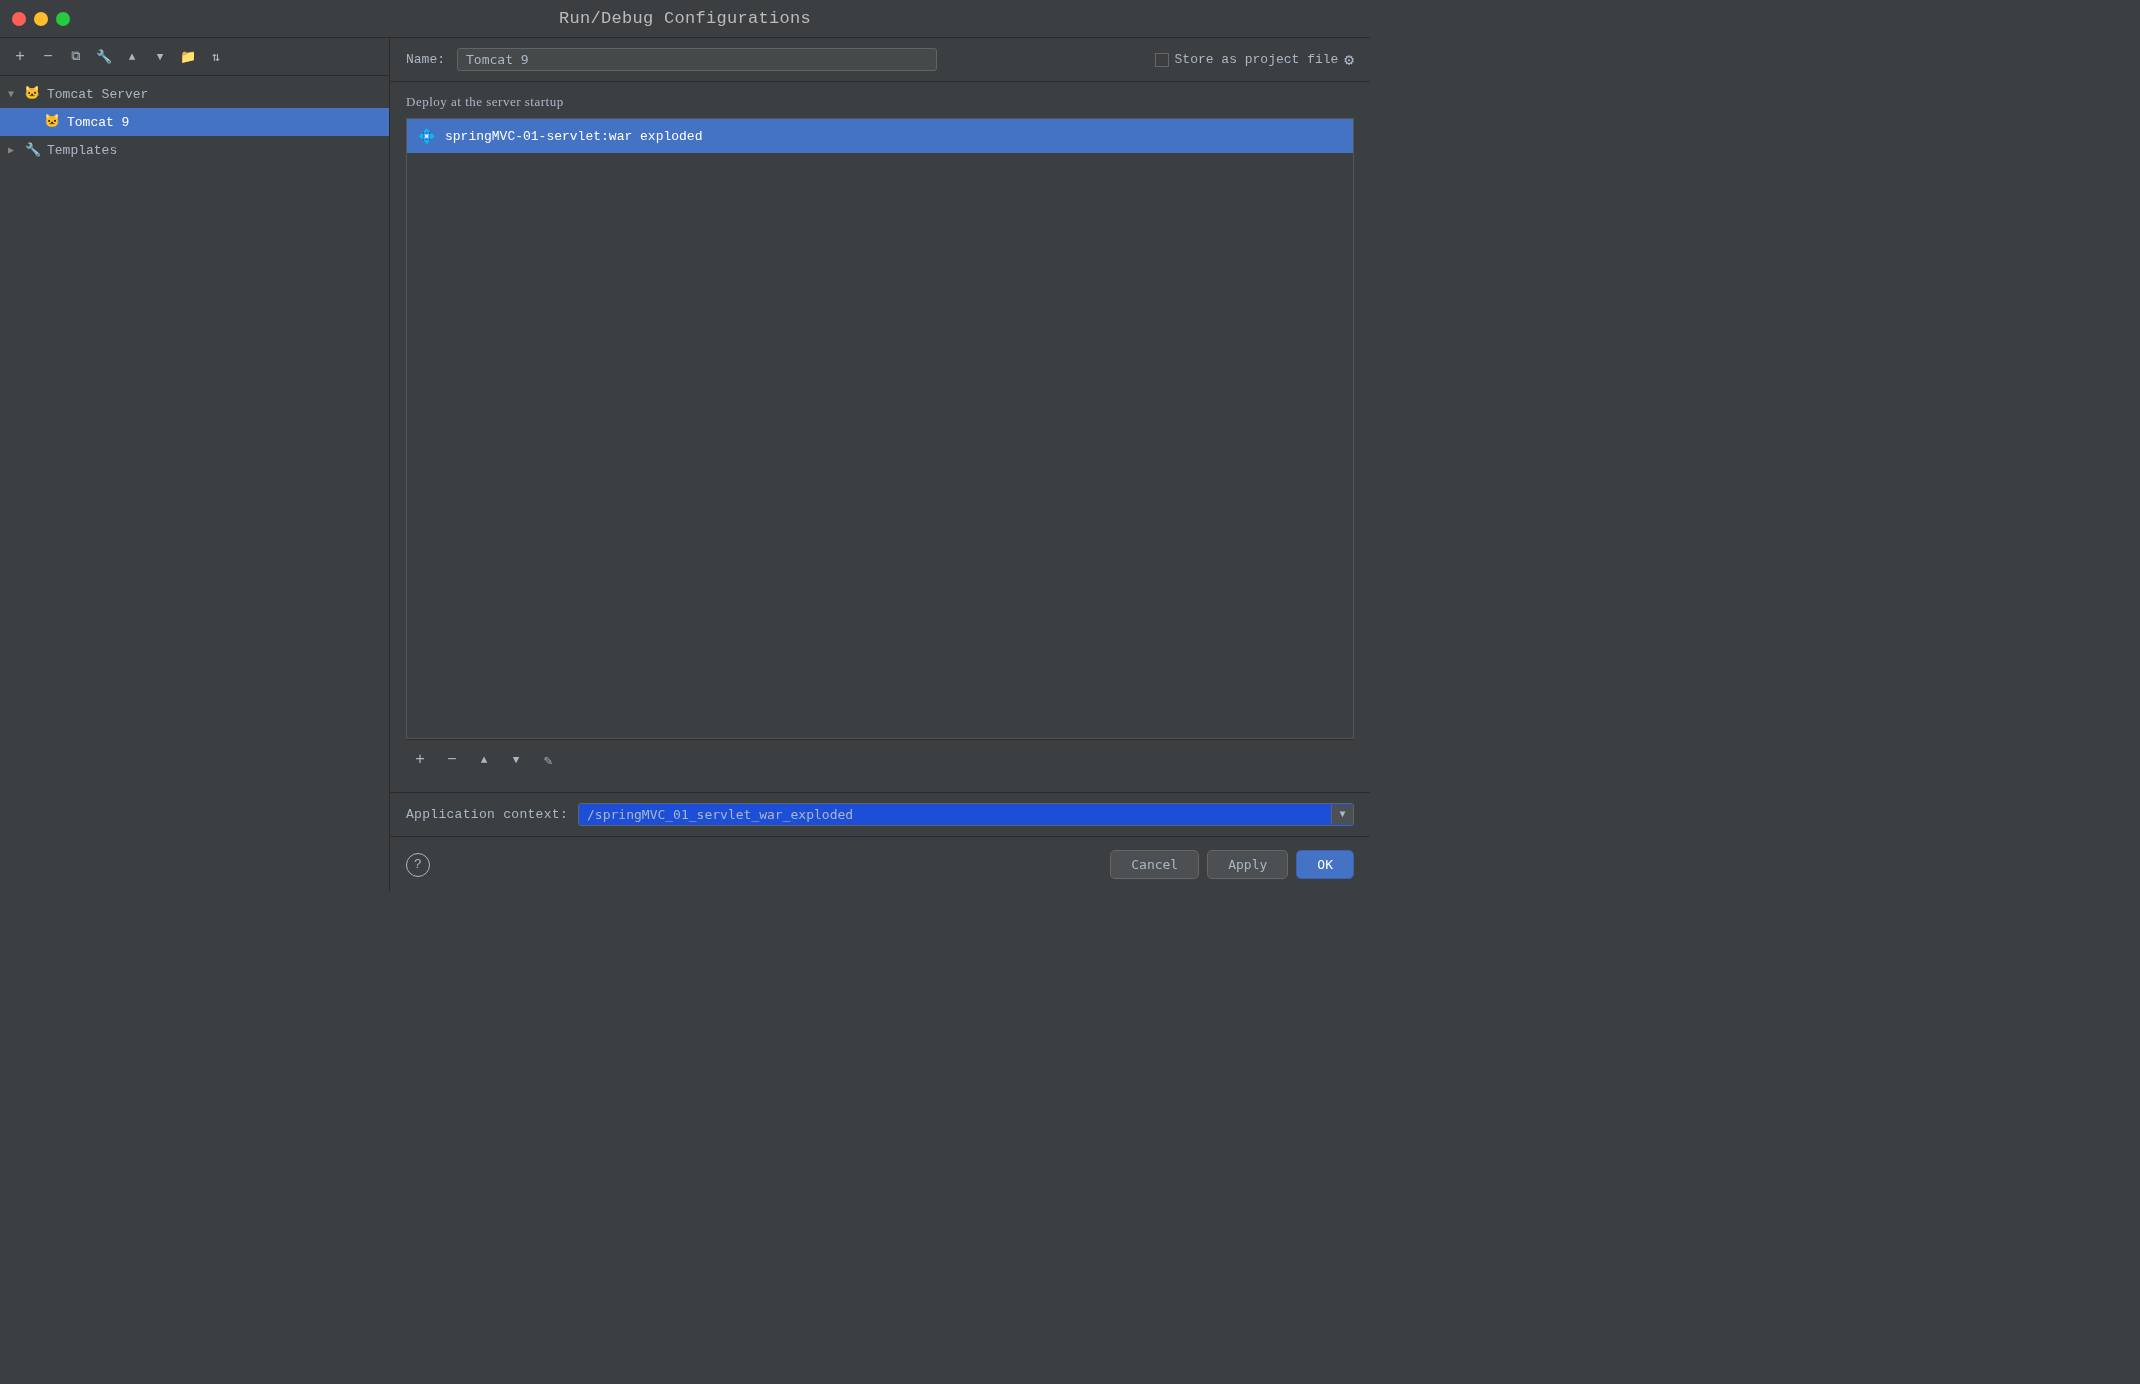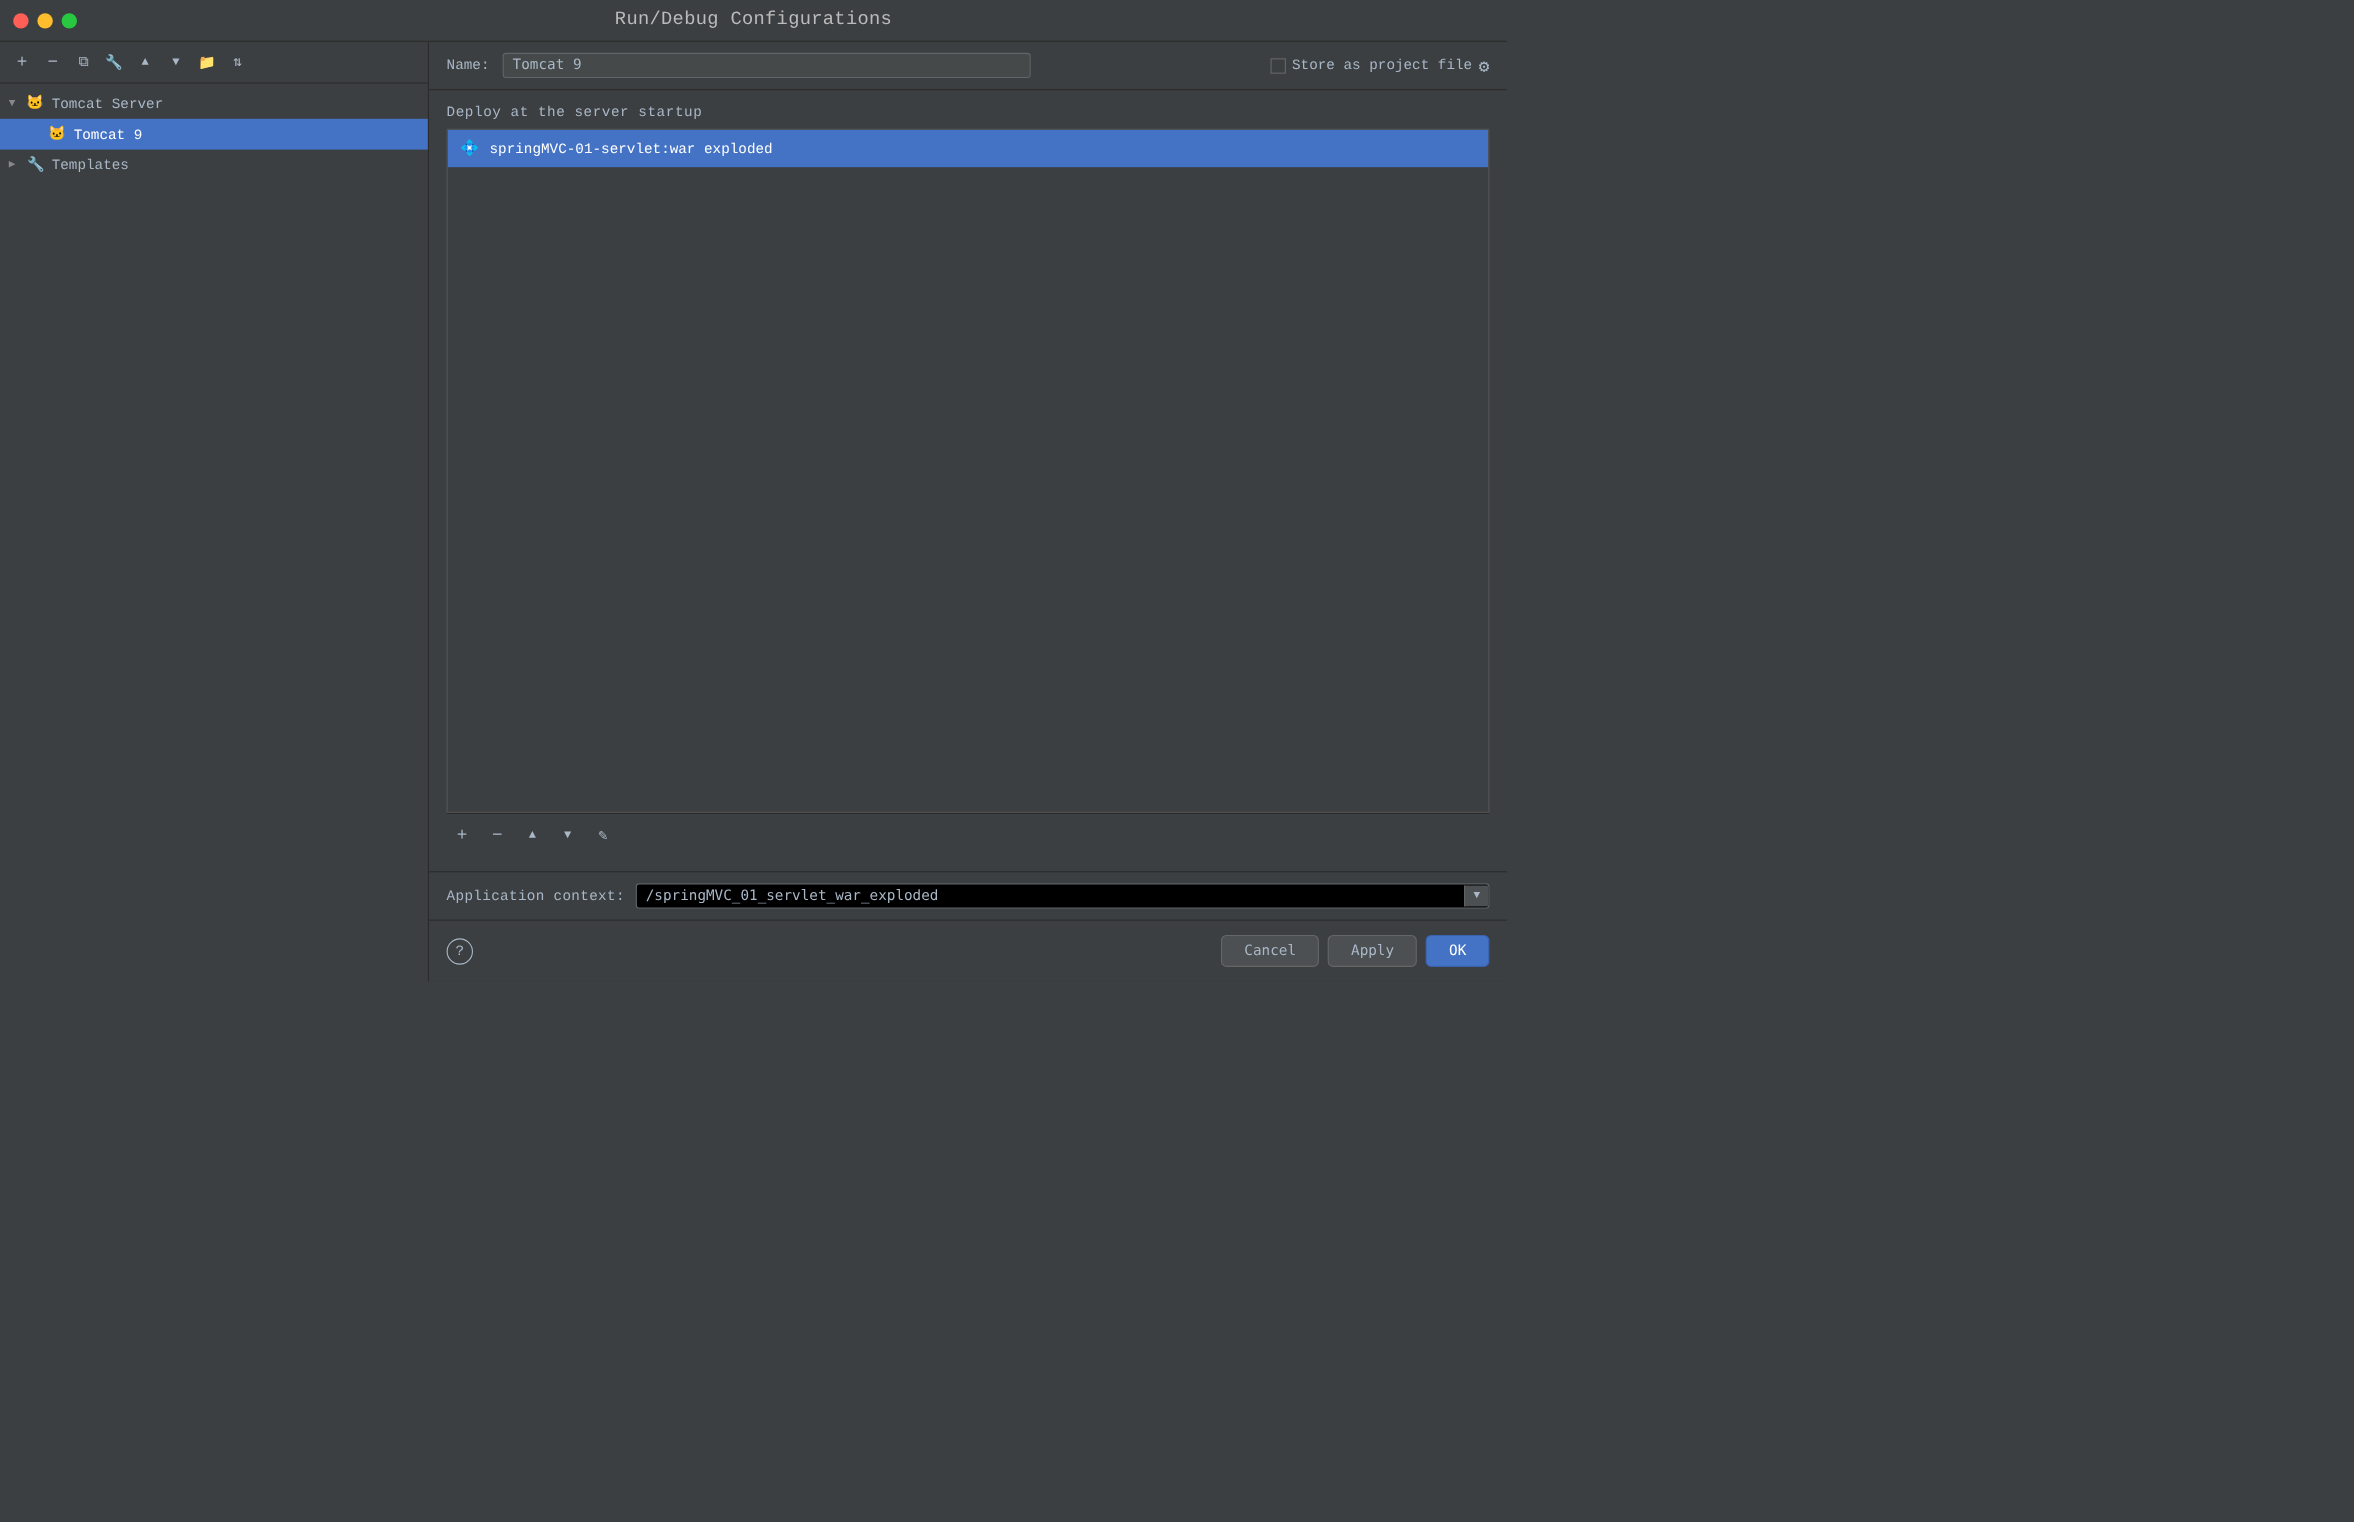--- a/index.html
+++ b/index.html
@@ -214,20 +214,21 @@
       flex-direction: column;
       overflow: hidden;
       padding: 12px 16px;
     }
 
     .deploy-label {
       color: #a9b7c6;
       font-size: 13px;
       margin-bottom: 8px;
       letter-spacing: 0.5px;
+      font-family: Liberation Serif, serif;
     }
 
     .deploy-list {
       flex: 1;
       background: #3c3f41;
       border: 1px solid #555;
       overflow-y: auto;
       min-height: 0;
     }
 
@@ -294,21 +295,21 @@
       font-size: 13px;
       white-space: nowrap;
       letter-spacing: 0.3px;
     }
 
     .app-context-input-wrap {
       flex: 1;
       display: flex;
       align-items: center;
       border: 1px solid #5e6467;
-      background: #000000;
+      background: #1d4ed8;
       border-radius: 3px;
       overflow: hidden;
     }
 
     .app-context-input {
       flex: 1;
       background: transparent;
       border: none;
       color: #a9b7c6;
       font-size: 13px;

